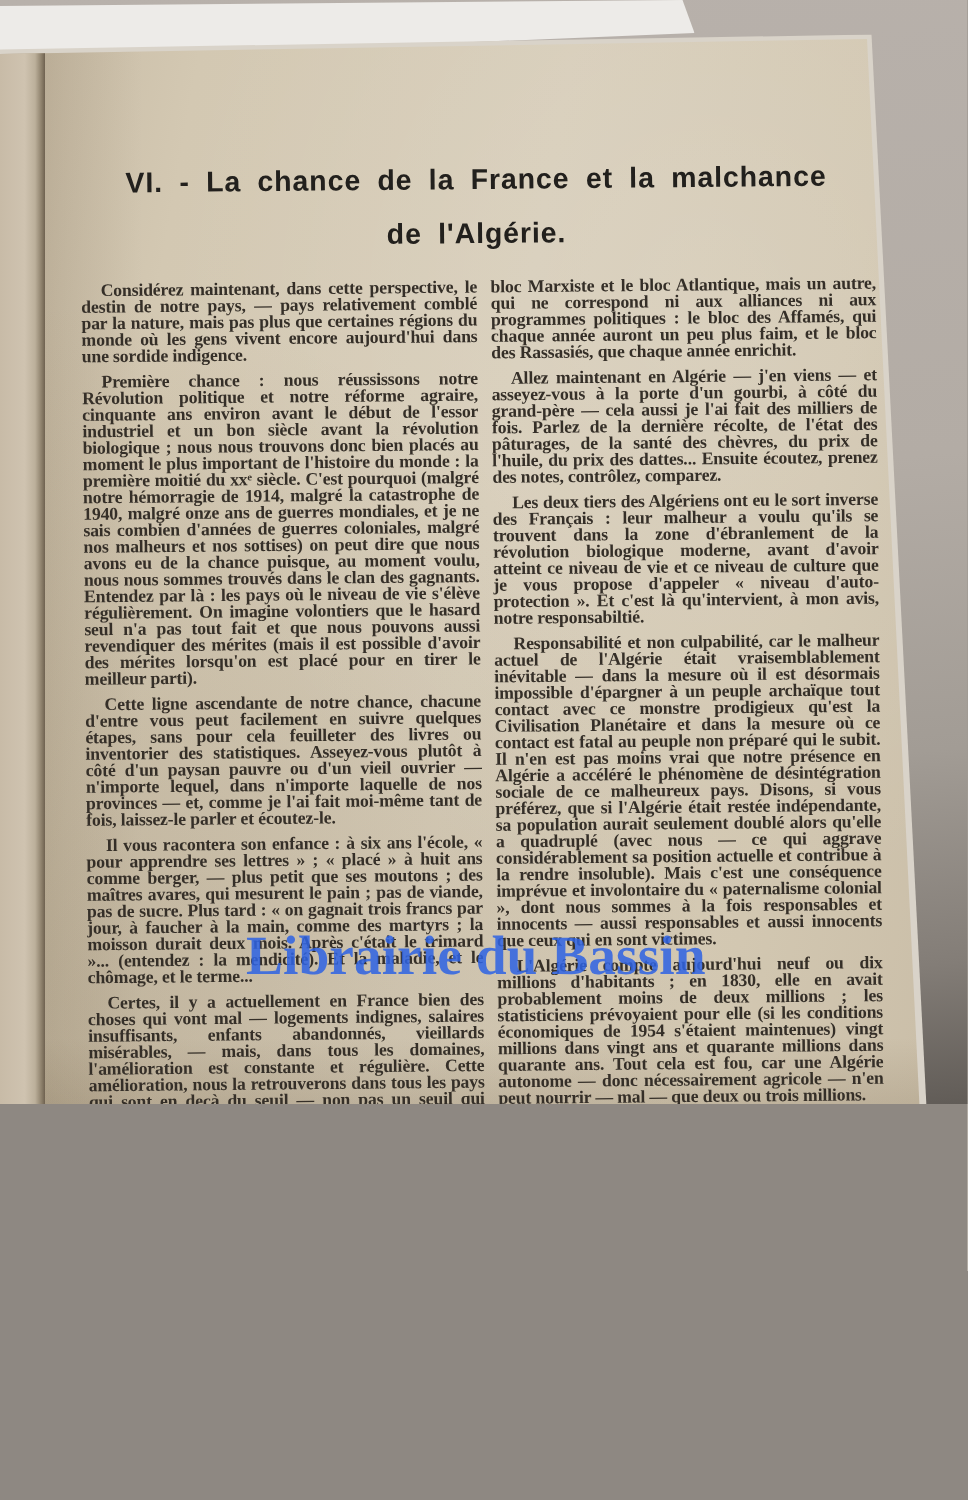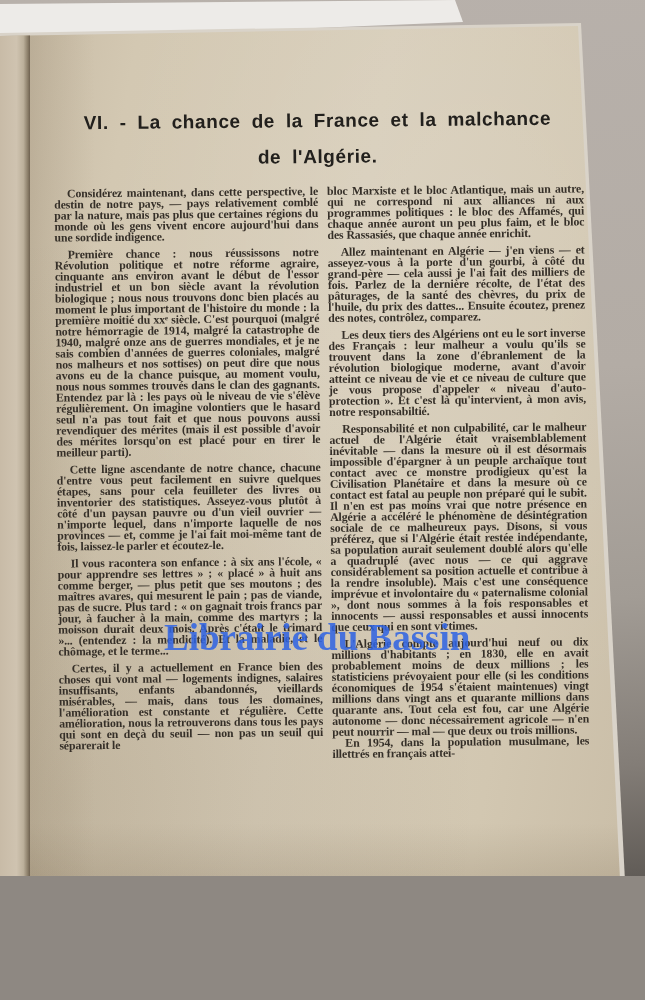--- a/index.html
+++ b/index.html
@@ -1,17 +1,17 @@
 <!DOCTYPE html>
 <html lang="fr"><head>
 <meta charset="utf-8">
 <style>
   html,body{margin:0;padding:0;background:#8e8882;}
   .stage{
-    position:relative;width:645px;height:876px;overflow:hidden;
+    position:relative;width:645px;height:736px;overflow:hidden;
     background:linear-gradient(175deg,#b8b1ab 0%,#b3aca5 45%,#a29c95 70%,#837d77 88%,#615c57 100%);
     font-family:"Liberation Serif","DejaVu Serif",serif;
   }
   .underpage-top{
     position:absolute;inset:0;background:#edebe8;
     clip-path:polygon(0 4px,455px 0,463px 22px,0 41px);
   }
   .underpage-bottom{
     position:absolute;inset:0;background:#e9e6e2;
     clip-path:polygon(0 951px,372px 943px,383px 1000px,0 1000px);

